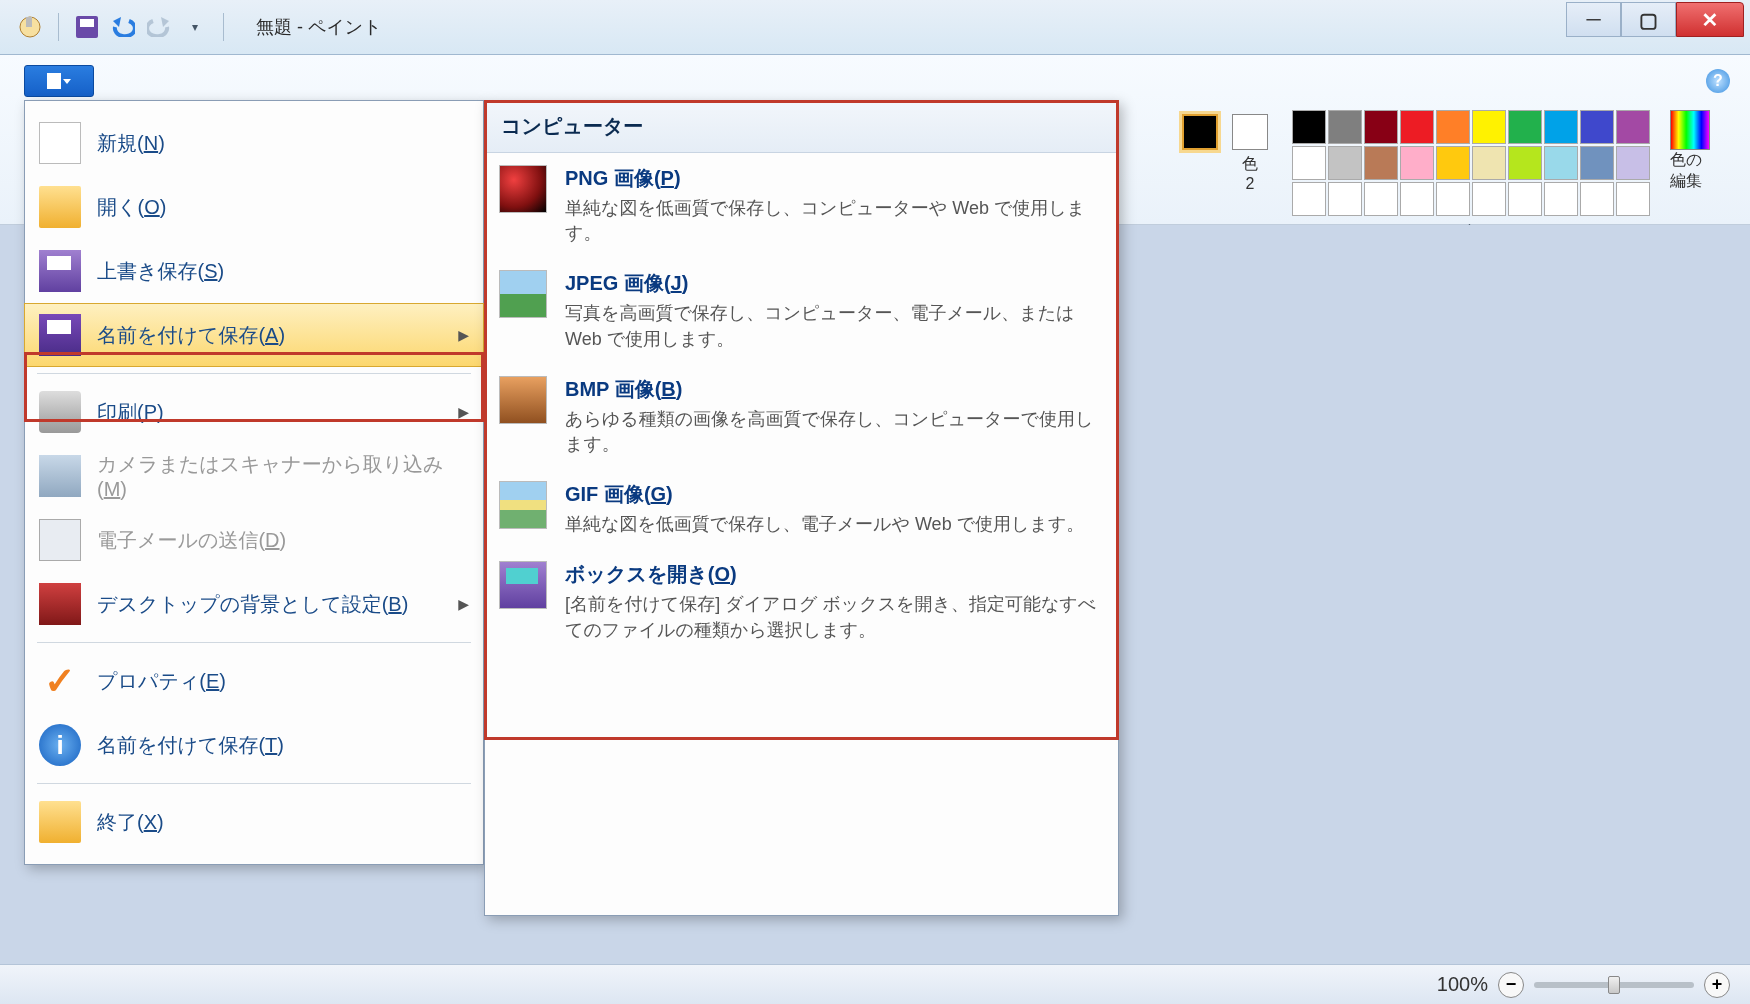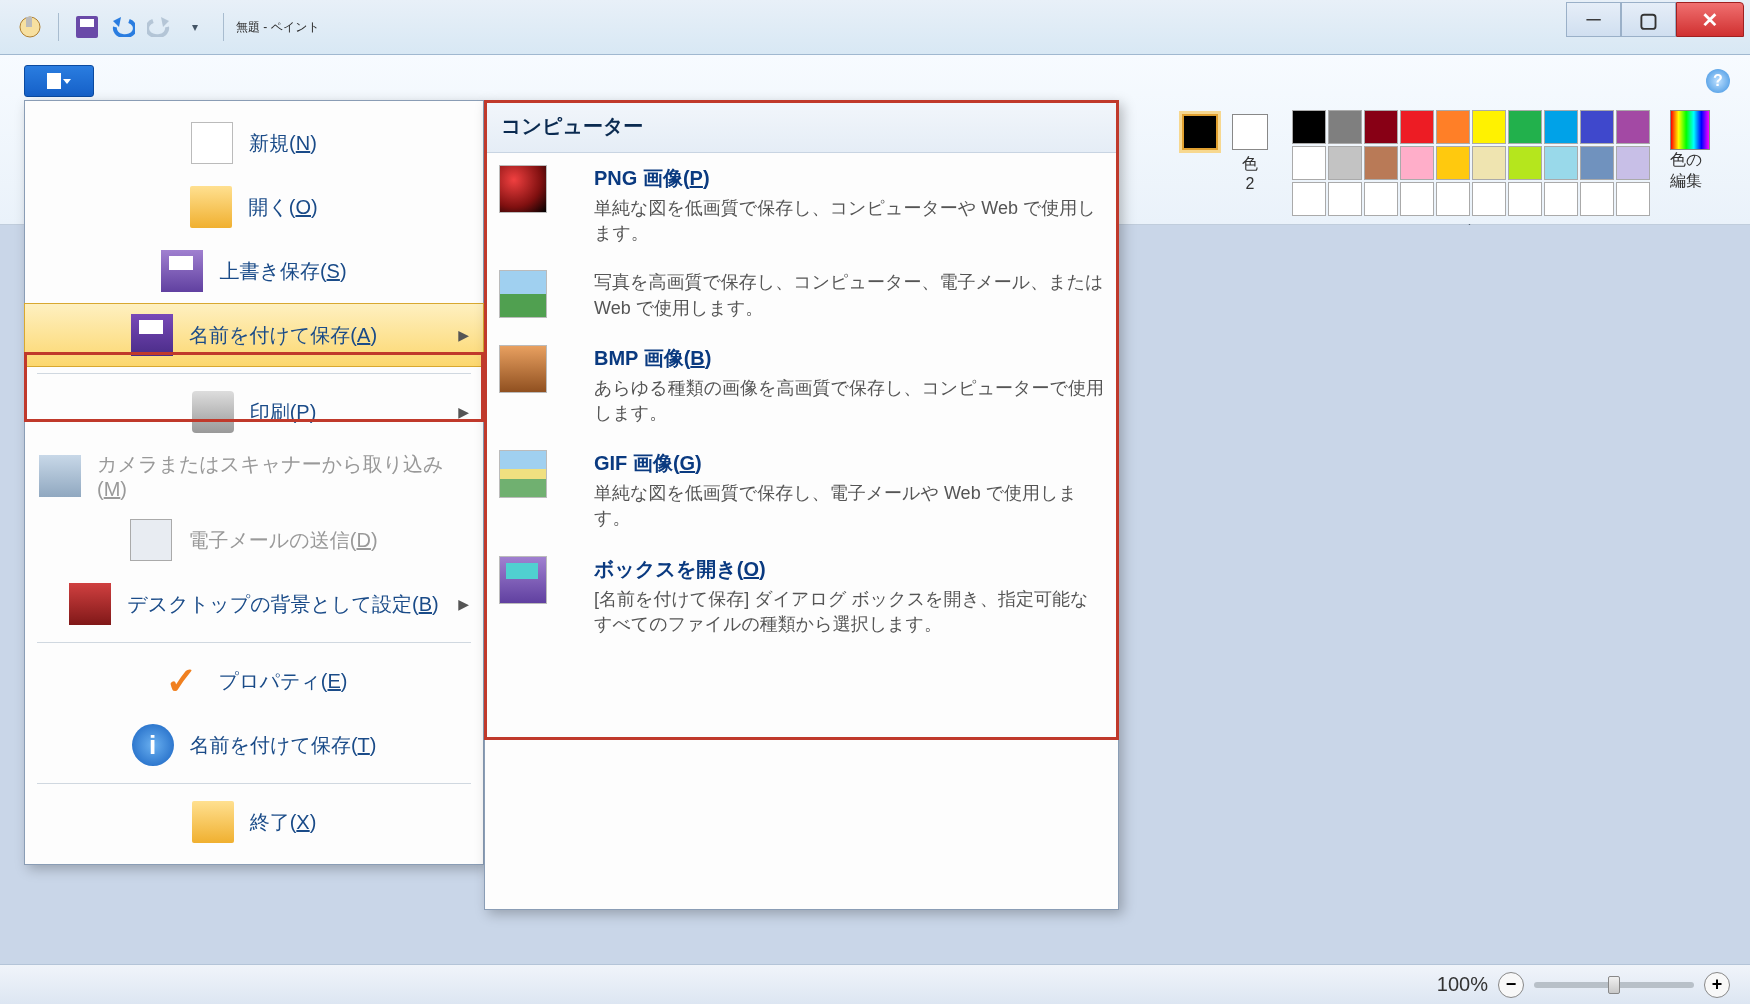--- a/index.html
+++ b/index.html
@@ -3,21 +3,21 @@
 <meta charset="utf-8">
 <style>
 * { margin: 0; padding: 0; box-sizing: border-box; font-family: "Segoe UI", Meiryo, "MS PGothic", sans-serif; }
 body { background: #fff; width: 1750px; height: 1004px; overflow: hidden; position: relative; }
 
 
 .titlebar { height: 55px; background: linear-gradient(#e8f0f8, #d8e8f4); border-bottom: 1px solid #a0b8d0; display: flex; align-items: center; padding: 0 6px; position: relative; }
 .qat { display: flex; align-items: center; gap: 8px; padding-left: 10px; }
 .qat-icon { width: 28px; height: 28px; display: flex; align-items: center; justify-content: center; }
 .qat-sep { width: 1px; height: 28px; background: #a8bccf; margin: 0 6px; }
-.title-text { font-size: 12px; color: #2a2a2a; margin-left: 6px; }
+.title-text { font-size: 18px; color: #2a2a2a; margin-left: 26px; }
 .window-controls { position: absolute; right: 6px; top: 2px; display: flex; }
 .wc-btn { width: 55px; height: 35px; display: flex; align-items: center; justify-content: center; font-size: 20px; font-weight: bold; }
 .wc-min, .wc-max { background: linear-gradient(#e6eef8, #d0dff0); border: 1px solid #9ab0c8; color: #333; }
 .wc-close { background: linear-gradient(#f07070, #d03030); border: 1px solid #a02020; color: #fff; width: 68px; border-radius: 0 4px 0 0; }
 .wc-max { }
 
 
 .ribbon-area { height: 170px; background: linear-gradient(#f7fbff, #eaf2fa); border-bottom: 1px solid #c0cddc; position: relative; }
 .file-btn { position: absolute; left: 24px; top: 10px; width: 70px; height: 32px; background: linear-gradient(#2a7de0, #1560c8); border: 1px solid #0a4aa0; border-radius: 3px; display: flex; align-items: center; justify-content: center; gap: 2px; }
 .file-btn .sheet { width: 14px; height: 16px; background: #fff; position: relative; }
@@ -41,36 +41,36 @@
 
 
 .statusbar { position: absolute; left: 0; right: 0; bottom: 0; height: 40px; background: linear-gradient(#f0f4fa, #dde6f2); border-top: 1px solid #b4c4d8; display: flex; align-items: center; justify-content: flex-end; padding: 0 20px; gap: 10px; }
 .zoom-text { font-size: 20px; color: #333; }
 .zoom-btn { width: 26px; height: 26px; border: 1px solid #888; border-radius: 50%; background: #f8f8f8; display: flex; align-items: center; justify-content: center; font-size: 18px; font-weight: bold; }
 .zoom-slider { width: 160px; height: 6px; background: #b8c0c8; border-radius: 3px; position: relative; }
 .zoom-thumb { position: absolute; left: 50%; top: -6px; width: 12px; height: 18px; background: linear-gradient(#f0f0f0, #c8c8c8); border: 1px solid #888; border-radius: 2px; transform: translateX(-50%); }
 
 
 .file-menu { position: absolute; left: 24px; top: 100px; width: 460px; background: #fdfdfd; border: 1px solid #8a9db5; box-shadow: 4px 4px 12px rgba(0,0,0,0.25); z-index: 100; padding: 10px 0; }
-.menu-item { display: flex; align-items: center; padding: 10px 14px; gap: 16px; font-size: 20px; color: #1a4b88; cursor: default; position: relative; height: 64px; justify-content: center; }
+.menu-item { display: flex; align-items: center; padding: 10px 14px; gap: 16px; font-size: 20px; color: #1a4b88; cursor: default; position: relative; height: 64px; }
 .menu-item.disabled { color: #999; }
 .menu-item.active { background: linear-gradient(#fef0c0, #fcd76e); border: 1px solid #d8a830; margin: 0 -1px; }
 .menu-item .mi-icon { width: 42px; height: 42px; flex: none; position: relative; }
 .menu-item .arrow { position: absolute; right: 14px; font-size: 14px; color: #555; }
 .mi-hl { border: 3px solid #c0392b; position: absolute; left: 24px; top: 352px; width: 460px; height: 70px; z-index: 101; pointer-events: none; }
 .underline-char { text-decoration: underline; }
 .menu-sep { height: 1px; background: #d0d8e0; margin: 6px 12px; }
 
 
 .submenu { position: absolute; left: 484px; top: 100px; width: 635px; background: #fdfdfd; border: 1px solid #8a9db5; box-shadow: 4px 4px 12px rgba(0,0,0,0.25); z-index: 100; }
 .submenu-hl { border: 3px solid #c0392b; position: absolute; left: 484px; top: 100px; width: 635px; height: 640px; z-index: 101; pointer-events: none; }
 .sub-header { background: linear-gradient(#f2f6fb, #e5edf6); border-bottom: 1px solid #c8d4e2; padding: 12px 16px; font-size: 20px; font-weight: bold; color: #0a2a50; }
 .sub-item { display: flex; padding: 12px 14px; gap: 18px; }
 .sub-icon { width: 48px; height: 48px; flex: none; border: 1px solid #bbb; background: #fff; position: relative; overflow: hidden; }
-.sub-text { flex: 1; margin-left: 29px; }
+.sub-text { flex: 1; }
 .sub-title { font-size: 20px; font-weight: bold; color: #0a3a80; margin-bottom: 4px; }
 .sub-desc { font-size: 18px; color: #555; line-height: 1.4; }
 .submenu-body { padding-bottom: 260px; }
 
 
 .i-new { background: #fff; border: 1px solid #bbb; }
 .i-open { background: linear-gradient(#ffe090, #f0b030); border-radius: 2px; }
 .i-save { background: linear-gradient(#a080d0, #6040a0); position: relative; }
 .i-save::after{content:"";position:absolute;left:8px;top:6px;width:24px;height:14px;background:#fff;}
 .i-print { background: linear-gradient(#ddd, #999); border-radius: 4px; }
@@ -262,20 +262,21 @@
     <div class="sub-item">
       <div class="sub-icon si-png"></div>
       <div class="sub-text">
         <div class="sub-title"><span>PNG 画像(</span><span class="underline-char">P</span><span>)</span></div>
         <div class="sub-desc">単純な図を低画質で保存し、コンピューターや Web で使用します。</div>
       </div>
     </div>
     <div class="sub-item">
       <div class="sub-icon si-jpeg"></div>
       <div class="sub-text">
+        <div class="sub-title"><span>JPEG 画像(</span><span class="underline-char">J</span><span>)</span></div>
         <div class="sub-desc">写真を高画質で保存し、コンピューター、電子メール、または Web で使用します。</div>
       </div>
     </div>
     <div class="sub-item">
       <div class="sub-icon si-bmp"></div>
       <div class="sub-text">
         <div class="sub-title"><span>BMP 画像(</span><span class="underline-char">B</span><span>)</span></div>
         <div class="sub-desc">あらゆる種類の画像を高画質で保存し、コンピューターで使用します。</div>
       </div>
     </div>

